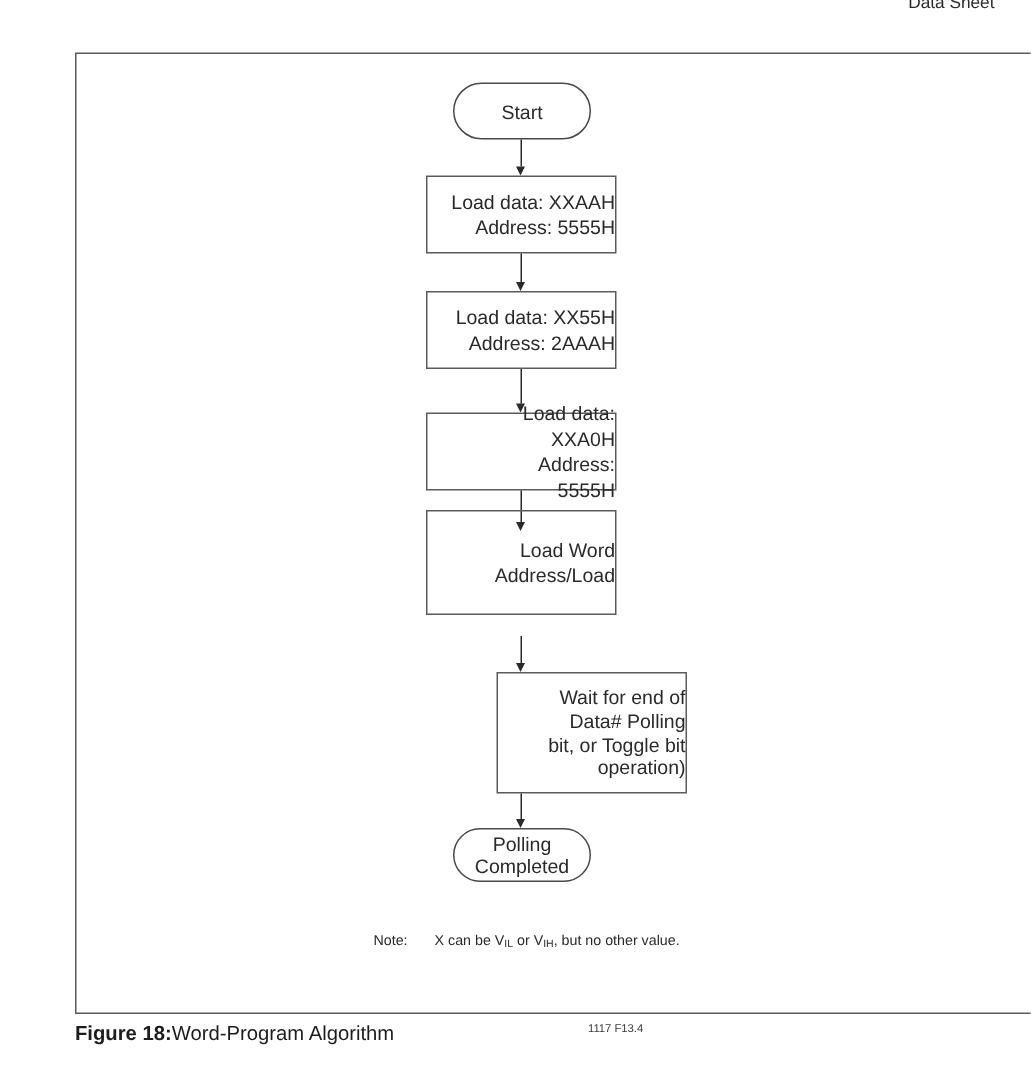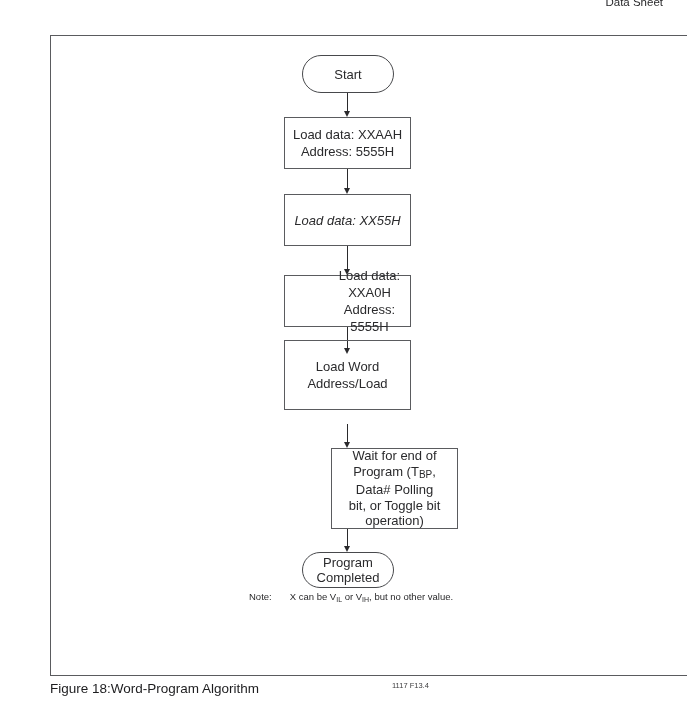--- a/index.html
+++ b/index.html
@@ -10,42 +10,42 @@
   }
   .doc-type { position:absolute; top:-4px; right:24px; font-size:11.5px; color:#2a2a2c; }
   .frame {
     position:absolute; left:50px; top:35px; width:680px; height:641px;
     border:1px solid #5a5b5e; background:#fff;
   }
   .flow-box {
     position:absolute; left:233px; width:127px;
     border:1px solid #5a5b5e;
     display:flex; flex-direction:column; justify-content:center;
-    text-align:center; font-size:13px; line-height:17px; color:#2a2a2c;
+    text-align:right; font-size:13px; line-height:17px; color:#2a2a2c;
   }
   .flow-box.tall { line-height:15.6px;margin-left:47px; }
   .oval {
     position:absolute; left:251px; width:92px;
     border:1px solid #48494c; border-radius:19px;
     display:flex; flex-direction:column; justify-content:center;
     text-align:center; font-size:13px; line-height:15px; color:#2a2a2c;
   }
   .arrow { position:absolute; left:296px; width:1px; background:#2a2a2c; }
   .arrow::after {
     content:""; position:absolute; left:-3px; bottom:-6px; width:0; height:0;
     border-left:3.5px solid transparent; border-right:3.5px solid transparent;
     border-top:6px solid #2a2a2c;
   }
   .tsub { font-size:10px; vertical-align:-1.5px; letter-spacing:0; }
-  .note { position:absolute; left:198px; top:555px; font-size:9.5px; display:flex; white-space:pre; }
+  .note { position:absolute; left:198px; top:586px; font-size:9.5px; display:flex; white-space:pre; }
   .note .gap { display:inline-block; width:18px; }
   sub.small { font-size:7px; vertical-align:-1.5px; line-height:0; }
   .fignum { position:absolute; left:341px; top:645px; font-size:7.5px; color:#3c3c3e; }
   .caption { position:absolute; left:50px; top:681px; font-size:13.5px; color:#1d1d1f; }
-  .caption .bold { font-weight:normal; }
+  .caption .bold { font-weight:bold; }
 </style>
 </head>
 <body>
 
 <div class="doc-type">Data Sheet</div>
 
 <div class="frame">
 
   <div class="oval" style="top:19px;height:38px;">
     <div>Start</div>
@@ -53,52 +53,52 @@
 
   <div class="arrow" style="top:57px;height:18px;"></div>
 
   <div class="flow-box" style="top:81px;height:52px;">
     <div>Load data: XXAAH</div>
     <div>Address: 5555H</div>
   </div>
 
   <div class="arrow" style="top:133px;height:19px;"></div>
 
-  <div class="flow-box" style="top:158px;height:52px;font-style:italic;">
+  <div class="flow-box" style="top:158px;height:52px;">
     <div>Load data: XX55H</div>
+    <div>Address: 2AAAH</div>
   </div>
 
   <div class="arrow" style="top:210px;height:23px;"></div>
 
   <div class="flow-box" style="top:239px;height:52px;padding-left:44px;">
     <div>Load data: XXA0H</div>
     <div>Address: 5555H</div>
   </div>
 
   <div class="arrow" style="top:291px;height:21px;"></div>
 
   <div class="flow-box" style="top:304px;height:70px;">
     <div>Load Word</div>
     <div>Address/Load</div>
   </div>
 
   <div class="arrow" style="top:388px;height:18px;"></div>
 
   <div class="flow-box tall" style="top:412px;height:81px;">
     <div>Wait for end of</div>
-    <div><span>Program (T</span><span class="tsub">BP</span><span>,</span></div>
     <div>Data# Polling</div>
     <div>bit, or Toggle bit</div>
     <div>operation)</div>
   </div>
 
   <div class="arrow" style="top:493px;height:17px;"></div>
 
   <div class="oval" style="top:516px;height:36px;">
-    <div>Program</div>
+    <div>Polling</div>
     <div>Completed</div>
   </div>
 
   <div class="note">
     <span>Note:</span>
     <span class="gap"></span>
     <span><span>X can be V</span><sub class="small">IL</sub><span> or V</span><sub class="small">IH</sub><span>, but no other value.</span></span>
   </div>
 
   <div class="fignum">1117 F13.4</div>

